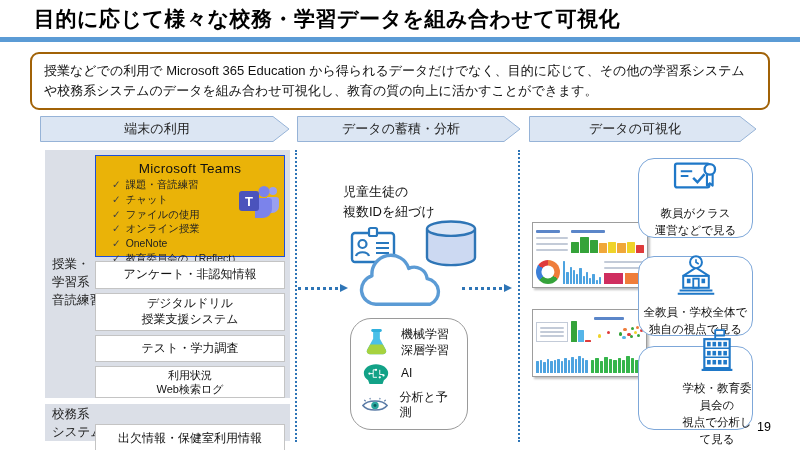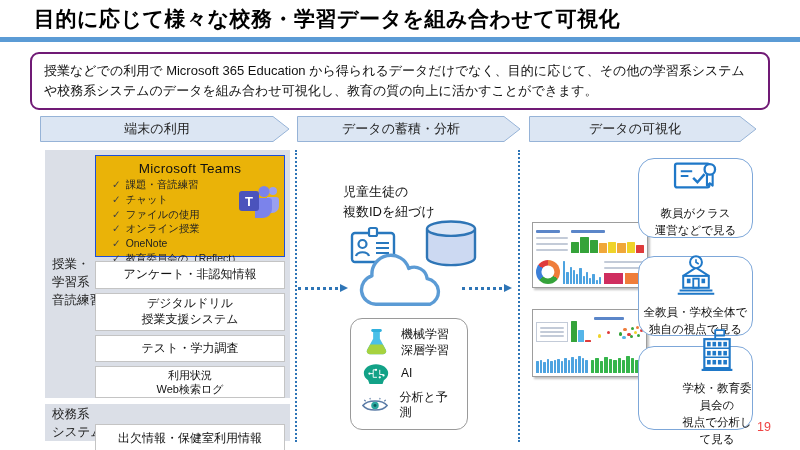--- a/index.html
+++ b/index.html
@@ -7,21 +7,21 @@
     width:800px;height:450px;position:relative;overflow:hidden;background:#fff;
     font-family:"Liberation Sans","DejaVu Sans",sans-serif;color:#111;
   }
   .abs{position:absolute;}
   .pre{white-space:pre-line;}
 
   
   .slide-title{left:34px;top:5px;font-size:21px;font-weight:700;letter-spacing:.5px;color:#000;}
   .title-rule{left:0;top:37px;width:800px;height:5px;background:#5b9bd5;}
   .desc-box{
-    left:30px;top:52px;width:712px;border:2px solid #701a75;border-radius:9px;
+    left:30px;top:52px;width:712px;border:2px solid #a16207;border-radius:9px;
     padding:7px 12px;font-size:13px;line-height:1.55;background:#fff;
   }
 
   
   .stage{top:116px;height:26px;}
   .stage svg{position:absolute;left:0;top:0;}
   .stage .lbl{position:absolute;left:0;top:0;right:16px;bottom:0;display:flex;align-items:center;justify-content:center;font-size:13px;color:#222;}
 
   
   .panel{background:#dbdfe7;}
@@ -38,35 +38,35 @@
 
   
   .vdots{width:0;border-left:2px dotted #2e75b6;}
   .dotline{height:0;border-top:3px dotted #2e75b6;}
   .dotline::after{
     content:"";position:absolute;right:-8px;top:-6px;
     border:4.5px solid transparent;border-left:8px solid #2e75b6;
   }
   .mid-label{font-size:13px;line-height:1.55;color:#111;}
   .ai-box{
-    background:#fff;border:1.5px solid #9a9a9a;border-radius:12px;
+    background:#fff;border:1.5px solid #9a9a9a;border-radius:21px;
     display:flex;flex-direction:column;justify-content:space-evenly;padding:4px 10px;box-sizing:border-box;
   }
   .ai-row{display:flex;align-items:center;gap:10px;}
   .ai-row .txt{font-size:12px;line-height:1.3;color:#111;}
   .ai-ic{width:30px;display:flex;justify-content:center;}
 
   
   .card{
     background:#fff;border:1.6px solid #7da7d9;border-radius:16px;
     display:flex;flex-direction:column;align-items:center;justify-content:center;text-align:center;
     box-sizing:border-box;
   }
   .card .clabel{font-size:11.5px;line-height:1.5;margin-top:4px;color:#111;}
-  .pageno{left:757px;top:420px;font-size:12.5px;color:#ef4444;}
+  .pageno{left:757px;top:420px;font-size:12.5px;color:#000000;}
 
   
   .dash{background:#fff;border:1px solid #9d9d9d;box-shadow:1.5px 1.5px 2px rgba(0,0,0,.25);
     box-sizing:border-box;padding:3px;display:flex;flex-direction:column;justify-content:space-between;}
   .d-row{display:flex;gap:3px;align-items:flex-end;}
   .d-title{height:3px;width:24px;background:#5b86c9;border-radius:1px;margin-bottom:2px;}
   .d-line{height:2px;background:#c3cbd8;border-radius:1px;margin:2px 0;}
   .d-col{display:flex;flex-direction:column;flex:1;}
   .bars{display:flex;align-items:flex-end;gap:1px;}
   .bars span{flex:1;border-radius:.5px;}

